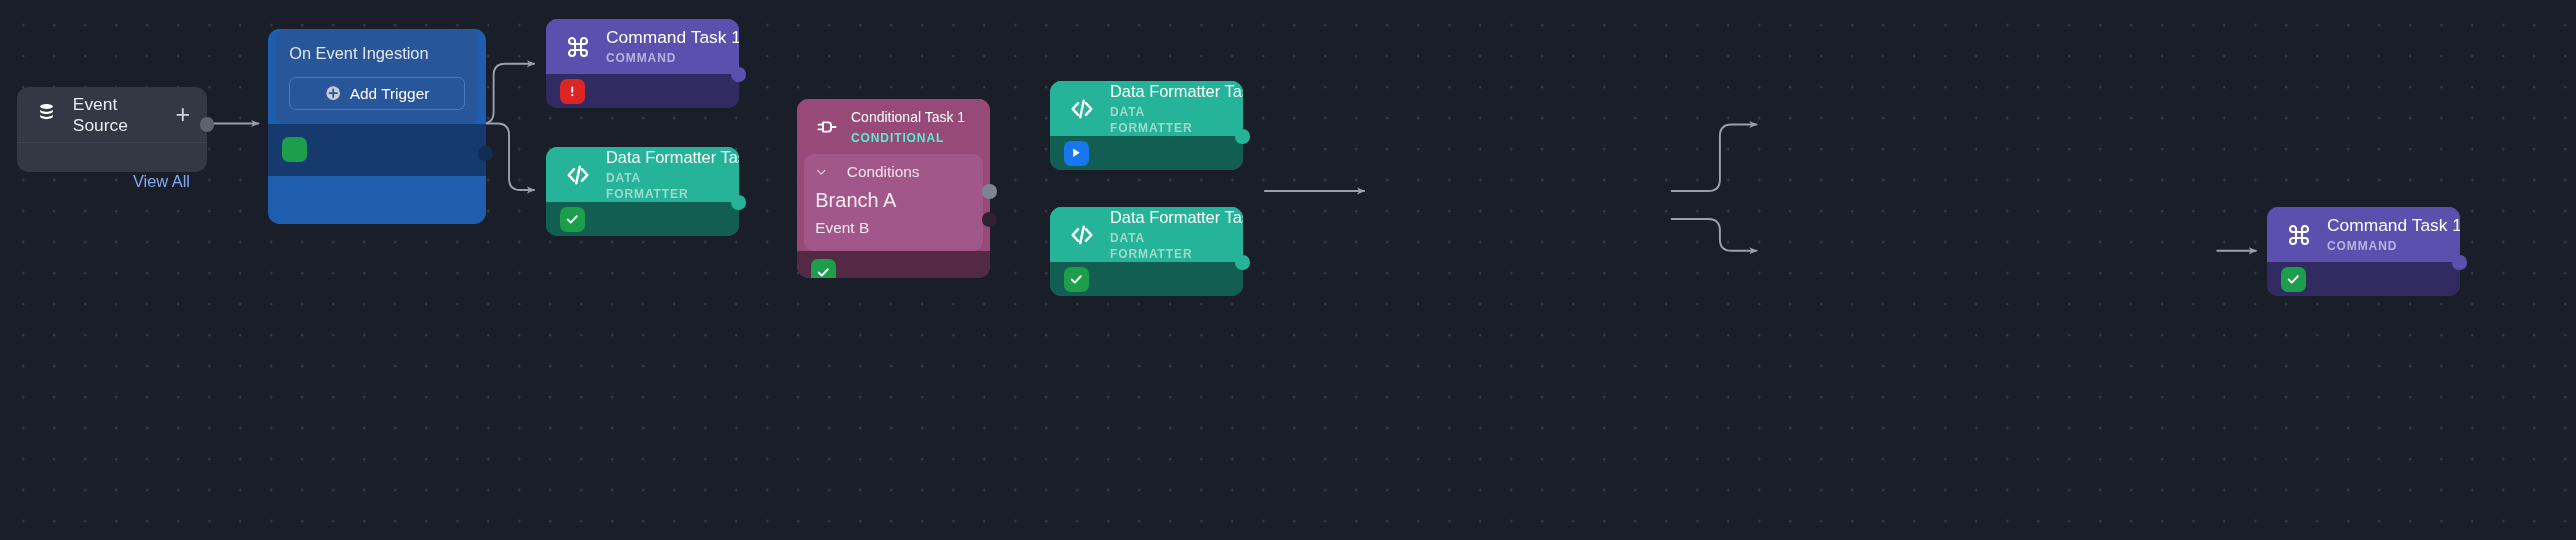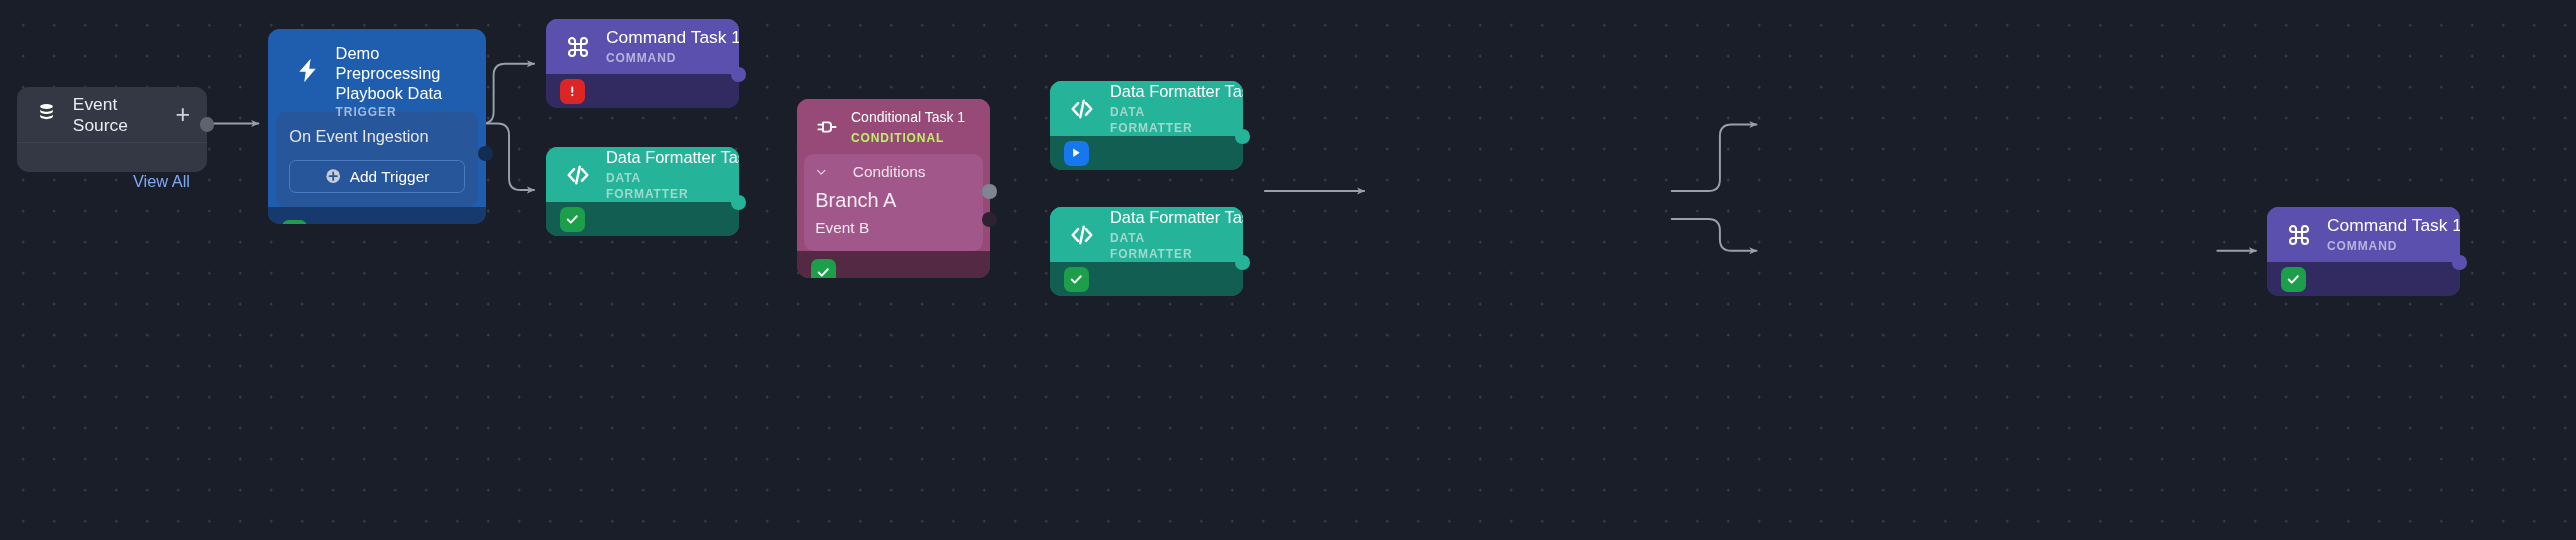--- a/index.html
+++ b/index.html
@@ -184,31 +184,20 @@
       <span id="ds-plus">+</span>
     </div>
     <div id="ds-bottom">
       <span id="ds-viewall">View All</span>
     </div>
     <div class="handle" style="right:-6.7px; top:30px; background:#5d636f;"></div>
   </div>
 
   <div id="trigger" class="node" style="left:268px; top:29px; width:218px; height:195px;">
     <div class="node-inner">
-      <div class="node-head">
-        <span class="node-icon" style="width:37px;height:37px;margin-right:9.6px;margin-top:9.6px;">
-          <svg width="29" height="29" viewBox="0 0 24 24" fill="#ffffff">
-            <path d="M14.6 2.2 5.2 13.1h5.3L9.3 21.8l9.5-11.2h-5.4z"></path>
-          </svg>
-        </span>
-        <span class="node-titles">
-          <span class="node-title wrap">Demo Preprocessing Playbook Data</span>
-          <span class="node-sub">TRIGGER</span>
-        </span>
-      </div>
       <div id="trigger-body">
         <div id="trigger-event">On Event Ingestion</div>
         <div id="add-trigger-btn">
           <span style="display:flex;align-items:center;">
             <svg width="16.4" height="16.4" viewBox="0 0 24 24">
               <circle cx="12" cy="12" r="10" fill="#c8ccd4"></circle>
               <path d="M12 6.6v10.8M6.6 12h10.8" stroke="#27569a" stroke-width="2.6" stroke-linecap="round"></path>
             </svg>
           </span>
           <span>Add Trigger</span>
@@ -278,25 +267,25 @@
     <div class="node-inner">
       <div class="node-head" style="height:55px; padding:0 11.6px 0 15.4px; background:#974a77;">
         <span class="node-icon" style="width:29px;height:29px;margin-right:9.6px;">
           <svg width="24" height="24" viewBox="0 0 24 24" fill="none" stroke="#ffffff" stroke-width="1.9" stroke-linecap="round" stroke-linejoin="round">
             <path d="M8 7.4h5.1a3 3 0 0 1 3 3v3.2a3 3 0 0 1-3 3H8z"></path>
             <path d="M3.4 9.6h4.4M3.4 14.4h4.4M16.3 12h4.3"></path>
           </svg>
         </span>
         <span class="node-titles">
           <span class="node-title" style="font-size:14px;">Conditional Task 1</span>
-          <span class="node-sub" style="color:#bef264;">CONDITIONAL</span>
+          <span class="node-sub" style="color:#5eead4;">CONDITIONAL</span>
         </span>
       </div>
       <div style="margin:0 6.7px; background:#a2578a; border-radius:9.6px; padding:4.8px 11.6px 9.6px 11.6px;">
-        <div style="display:flex; align-items:center; gap:25px; height:27px;">
+        <div style="display:flex; align-items:center; gap:19px; height:27px;">
           <span style="display:flex;">
             <svg width="12.5" height="12.5" viewBox="0 0 24 24" fill="none" stroke="#e6d4e0" stroke-width="2.4" stroke-linecap="round" stroke-linejoin="round">
               <path d="M5 8.5 12 15.5 19 8.5"></path>
             </svg>
           </span>
           <span style="color:#f0e3ec; font-size:15.4px;">Conditions</span>
         </div>
         <div style="color:#f4eaf1; font-size:20px; line-height:28px;">
           <span>Branch A</span>
         </div>

